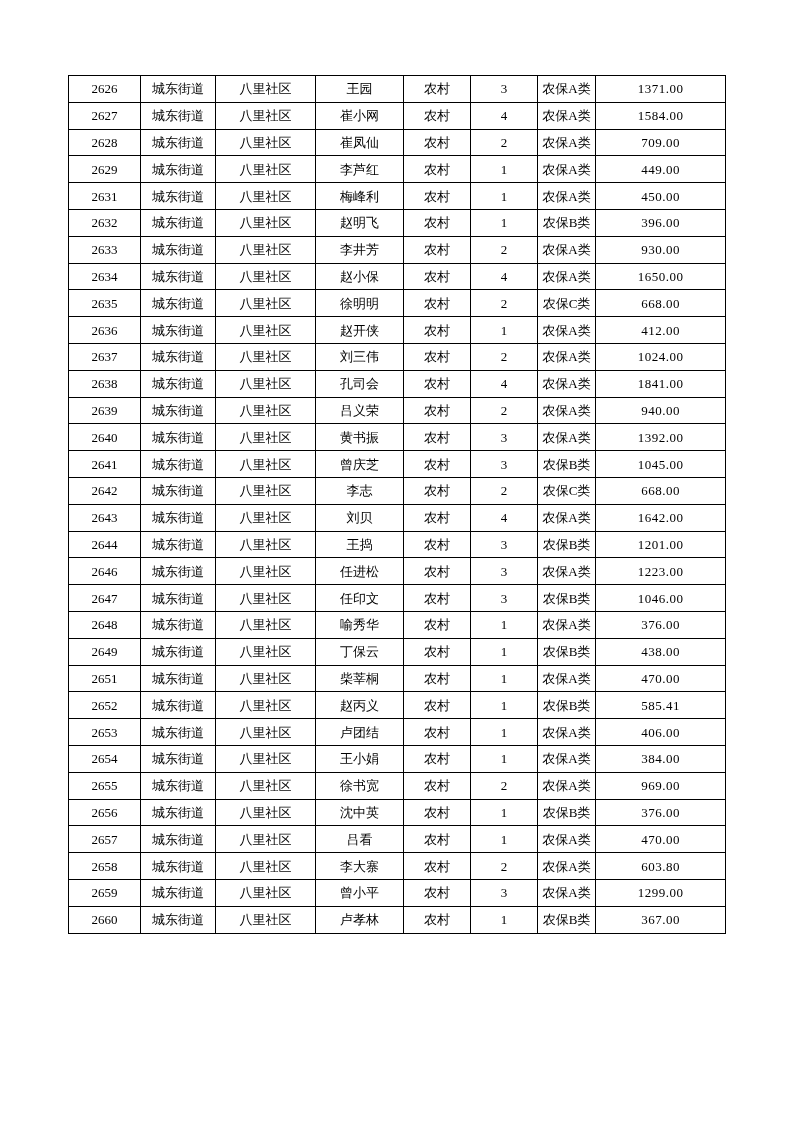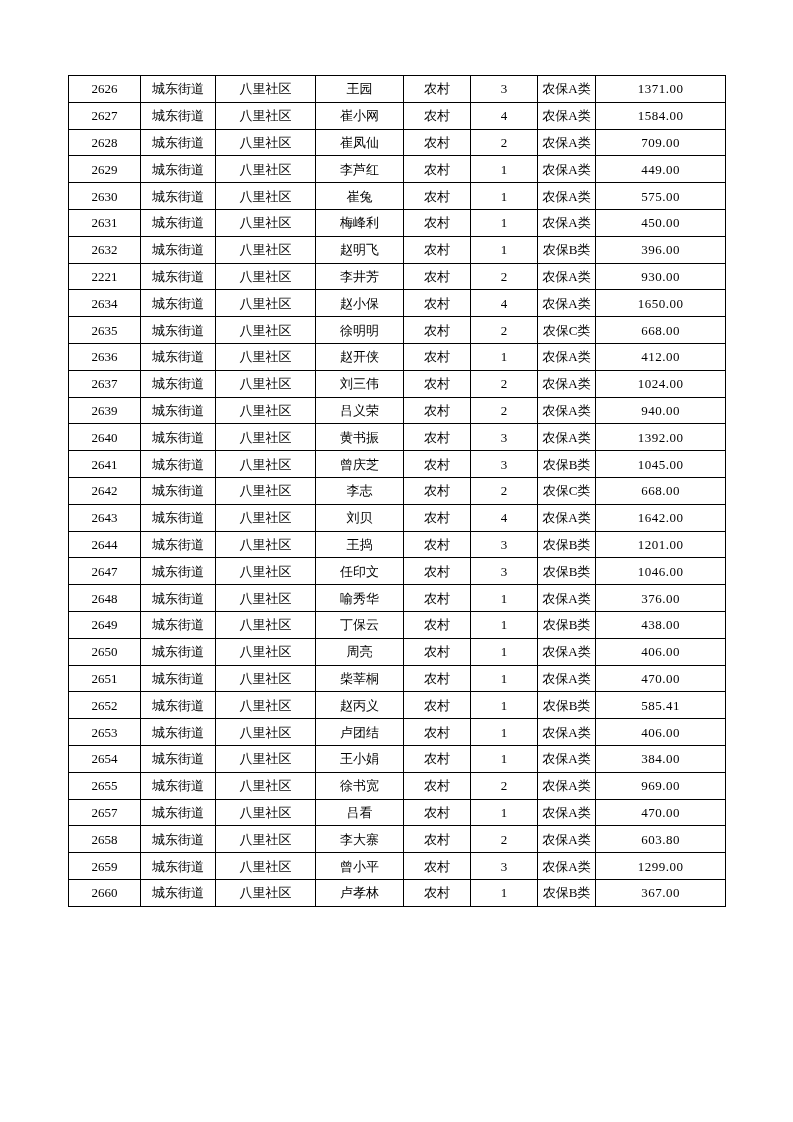--- a/index.html
+++ b/index.html
@@ -101,51 +101,41 @@
           <td class="c0">2629</td>
           <td class="c1">城东街道</td>
           <td class="c2">八里社区</td>
           <td class="c3">李芦红</td>
           <td class="c4">农村</td>
           <td class="c5">1</td>
           <td class="c6">农保A类</td>
           <td class="c7">449.00</td>
         </tr>
         <tr>
-          <td class="c0">2630</td>
-          <td class="c1">城东街道</td>
-          <td class="c2">八里社区</td>
-          <td class="c3">崔兔</td>
-          <td class="c4">农村</td>
-          <td class="c5">1</td>
-          <td class="c6">农保A类</td>
-          <td class="c7">575.00</td>
-        </tr>
-        <tr>
           <td class="c0">2631</td>
           <td class="c1">城东街道</td>
           <td class="c2">八里社区</td>
           <td class="c3">梅峰利</td>
           <td class="c4">农村</td>
           <td class="c5">1</td>
           <td class="c6">农保A类</td>
           <td class="c7">450.00</td>
         </tr>
         <tr>
           <td class="c0">2632</td>
           <td class="c1">城东街道</td>
           <td class="c2">八里社区</td>
           <td class="c3">赵明飞</td>
           <td class="c4">农村</td>
           <td class="c5">1</td>
           <td class="c6">农保B类</td>
           <td class="c7">396.00</td>
         </tr>
         <tr>
-          <td class="c0">2221</td>
+          <td class="c0">2633</td>
           <td class="c1">城东街道</td>
           <td class="c2">八里社区</td>
           <td class="c3">李井芳</td>
           <td class="c4">农村</td>
           <td class="c5">2</td>
           <td class="c6">农保A类</td>
           <td class="c7">930.00</td>
         </tr>
         <tr>
           <td class="c0">2634</td>
@@ -181,20 +171,30 @@
           <td class="c0">2637</td>
           <td class="c1">城东街道</td>
           <td class="c2">八里社区</td>
           <td class="c3">刘三伟</td>
           <td class="c4">农村</td>
           <td class="c5">2</td>
           <td class="c6">农保A类</td>
           <td class="c7">1024.00</td>
         </tr>
         <tr>
+          <td class="c0">2638</td>
+          <td class="c1">城东街道</td>
+          <td class="c2">八里社区</td>
+          <td class="c3">孔司会</td>
+          <td class="c4">农村</td>
+          <td class="c5">4</td>
+          <td class="c6">农保A类</td>
+          <td class="c7">1841.00</td>
+        </tr>
+        <tr>
           <td class="c0">2639</td>
           <td class="c1">城东街道</td>
           <td class="c2">八里社区</td>
           <td class="c3">吕义荣</td>
           <td class="c4">农村</td>
           <td class="c5">2</td>
           <td class="c6">农保A类</td>
           <td class="c7">940.00</td>
         </tr>
         <tr>
@@ -241,20 +241,30 @@
           <td class="c0">2644</td>
           <td class="c1">城东街道</td>
           <td class="c2">八里社区</td>
           <td class="c3">王捣</td>
           <td class="c4">农村</td>
           <td class="c5">3</td>
           <td class="c6">农保B类</td>
           <td class="c7">1201.00</td>
         </tr>
         <tr>
+          <td class="c0">2646</td>
+          <td class="c1">城东街道</td>
+          <td class="c2">八里社区</td>
+          <td class="c3">任进松</td>
+          <td class="c4">农村</td>
+          <td class="c5">3</td>
+          <td class="c6">农保A类</td>
+          <td class="c7">1223.00</td>
+        </tr>
+        <tr>
           <td class="c0">2647</td>
           <td class="c1">城东街道</td>
           <td class="c2">八里社区</td>
           <td class="c3">任印文</td>
           <td class="c4">农村</td>
           <td class="c5">3</td>
           <td class="c6">农保B类</td>
           <td class="c7">1046.00</td>
         </tr>
         <tr>
@@ -271,78 +281,78 @@
           <td class="c0">2649</td>
           <td class="c1">城东街道</td>
           <td class="c2">八里社区</td>
           <td class="c3">丁保云</td>
           <td class="c4">农村</td>
           <td class="c5">1</td>
           <td class="c6">农保B类</td>
           <td class="c7">438.00</td>
         </tr>
         <tr>
-          <td class="c0">2650</td>
-          <td class="c1">城东街道</td>
-          <td class="c2">八里社区</td>
-          <td class="c3">周亮</td>
+          <td class="c0">2651</td>
+          <td class="c1">城东街道</td>
+          <td class="c2">八里社区</td>
+          <td class="c3">柴莘桐</td>
+          <td class="c4">农村</td>
+          <td class="c5">1</td>
+          <td class="c6">农保A类</td>
+          <td class="c7">470.00</td>
+        </tr>
+        <tr>
+          <td class="c0">2652</td>
+          <td class="c1">城东街道</td>
+          <td class="c2">八里社区</td>
+          <td class="c3">赵丙义</td>
+          <td class="c4">农村</td>
+          <td class="c5">1</td>
+          <td class="c6">农保B类</td>
+          <td class="c7">585.41</td>
+        </tr>
+        <tr>
+          <td class="c0">2653</td>
+          <td class="c1">城东街道</td>
+          <td class="c2">八里社区</td>
+          <td class="c3">卢团结</td>
           <td class="c4">农村</td>
           <td class="c5">1</td>
           <td class="c6">农保A类</td>
           <td class="c7">406.00</td>
         </tr>
         <tr>
-          <td class="c0">2651</td>
-          <td class="c1">城东街道</td>
-          <td class="c2">八里社区</td>
-          <td class="c3">柴莘桐</td>
-          <td class="c4">农村</td>
-          <td class="c5">1</td>
-          <td class="c6">农保A类</td>
-          <td class="c7">470.00</td>
-        </tr>
-        <tr>
-          <td class="c0">2652</td>
-          <td class="c1">城东街道</td>
-          <td class="c2">八里社区</td>
-          <td class="c3">赵丙义</td>
-          <td class="c4">农村</td>
-          <td class="c5">1</td>
-          <td class="c6">农保B类</td>
-          <td class="c7">585.41</td>
-        </tr>
-        <tr>
-          <td class="c0">2653</td>
-          <td class="c1">城东街道</td>
-          <td class="c2">八里社区</td>
-          <td class="c3">卢团结</td>
-          <td class="c4">农村</td>
-          <td class="c5">1</td>
-          <td class="c6">农保A类</td>
-          <td class="c7">406.00</td>
-        </tr>
-        <tr>
           <td class="c0">2654</td>
           <td class="c1">城东街道</td>
           <td class="c2">八里社区</td>
           <td class="c3">王小娟</td>
           <td class="c4">农村</td>
           <td class="c5">1</td>
           <td class="c6">农保A类</td>
           <td class="c7">384.00</td>
         </tr>
         <tr>
           <td class="c0">2655</td>
           <td class="c1">城东街道</td>
           <td class="c2">八里社区</td>
           <td class="c3">徐书宽</td>
           <td class="c4">农村</td>
           <td class="c5">2</td>
           <td class="c6">农保A类</td>
           <td class="c7">969.00</td>
+        </tr>
+        <tr>
+          <td class="c0">2656</td>
+          <td class="c1">城东街道</td>
+          <td class="c2">八里社区</td>
+          <td class="c3">沈中英</td>
+          <td class="c4">农村</td>
+          <td class="c5">1</td>
+          <td class="c6">农保B类</td>
+          <td class="c7">376.00</td>
         </tr>
         <tr>
           <td class="c0">2657</td>
           <td class="c1">城东街道</td>
           <td class="c2">八里社区</td>
           <td class="c3">吕看</td>
           <td class="c4">农村</td>
           <td class="c5">1</td>
           <td class="c6">农保A类</td>
           <td class="c7">470.00</td>

